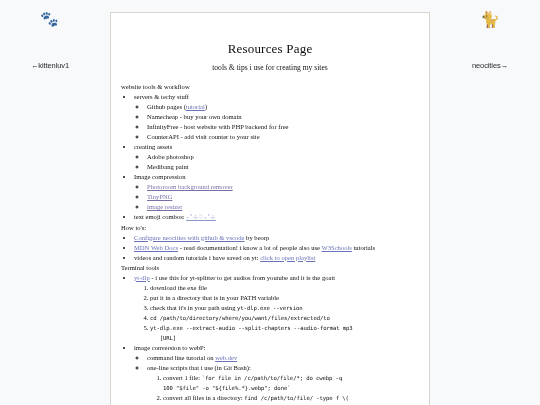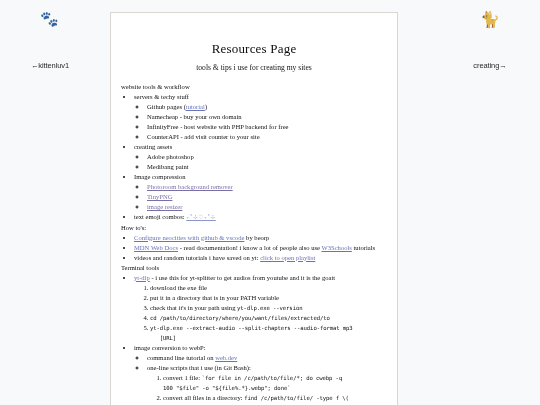--- a/index.html
+++ b/index.html
@@ -41,21 +41,21 @@
   }
   .badge-art.cat { color: #a89b86; }
   .badge-art.neo { color: #3a3a3a; font-size: 16px; }
   .badge-label { display: block; white-space: nowrap; margin-top: 34px; }
 
   
   #sheet {
     position: absolute;
     left: 110px;
     top: 12px;
-    width: 288px;
+    width: 320px;
     height: 393px;
     background: #ffffff;
     border: 1px solid #d9d6d0;
     border-bottom: none;
     box-sizing: border-box;
     overflow: hidden;
   }
   #sheet-inner {
     padding: 26px 10px 0 10px;
     font-size: 6.6px;
@@ -113,21 +113,21 @@
 
 <div id="root">
 
   <div class="side-badge left">
     <span class="badge-art cat">🐾</span>
     <span class="badge-label">←kittenluv1</span>
   </div>
 
   <div class="side-badge right">
     <span class="badge-art neo">🐈</span>
-    <span class="badge-label">creating→</span>
+    <span class="badge-label">neocities→</span>
   </div>
 
   <div id="sheet">
     <div id="sheet-inner">
 
       <h1 class="title">Resources Page</h1>
       <p class="subtitle">tools &amp; tips i use for creating my sites</p>
 
       <p class="sec-head">website tools &amp; workflow</p>
       <ul>

